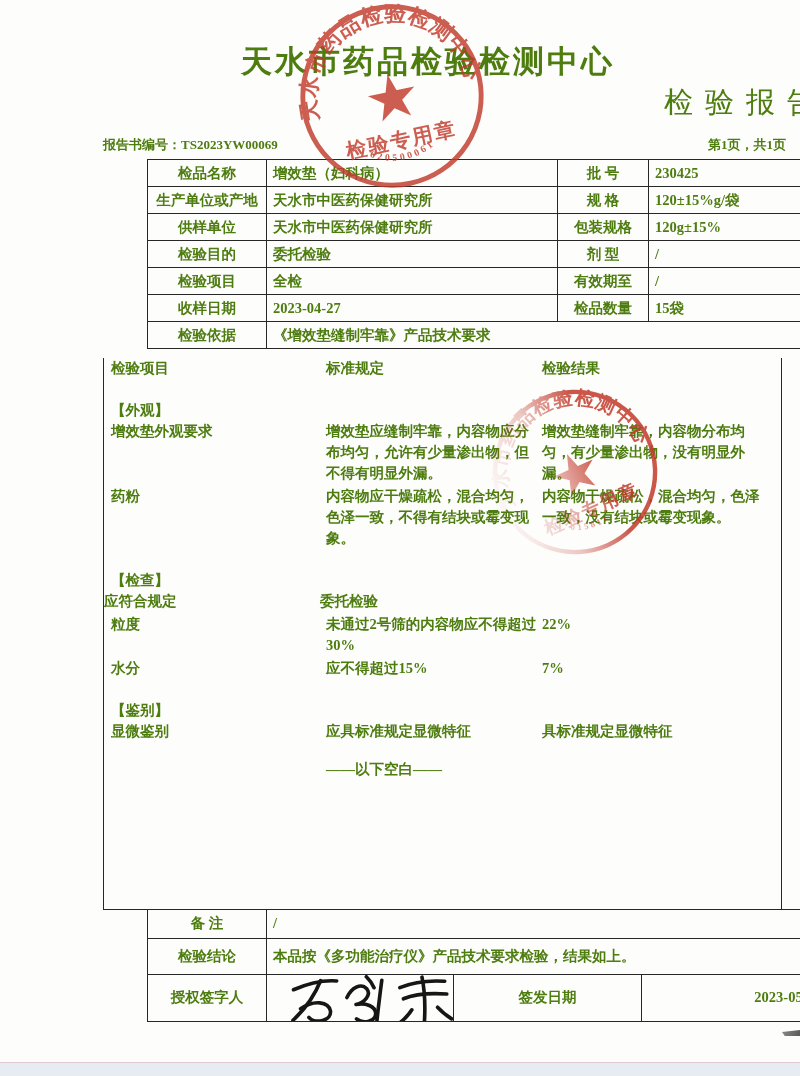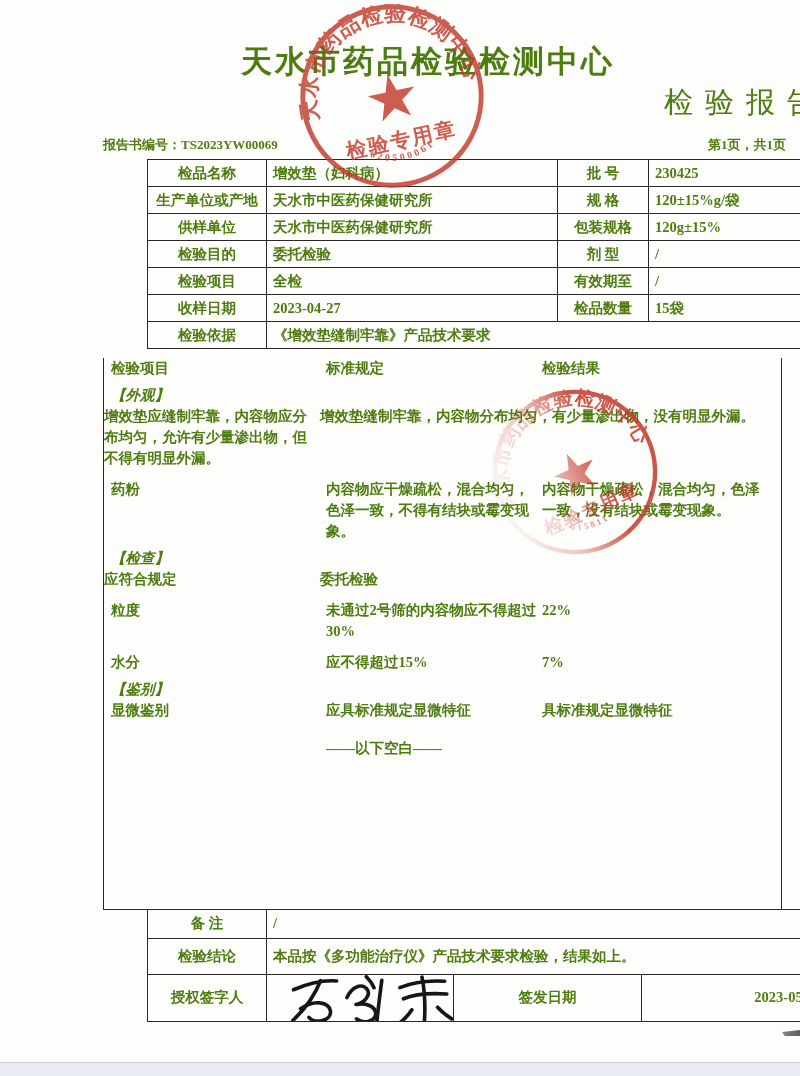--- a/index.html
+++ b/index.html
@@ -25,22 +25,22 @@
   .c-l1{width:114px}.c-v1{width:278px}.c-l2{width:86px}.c-v2{width:196px}
   
   .results-box{margin-left:75px;width:679px;height:552px;border:1.5px solid #272727;
     border-top:none;position:relative;z-index:2;box-sizing:border-box;
     font-size:14.5px;line-height:21px;}
   .rrow{display:flex;align-items:flex-start;}
   .rc1{width:222px;padding-left:7px;box-sizing:border-box;flex-shrink:0;}
   .rc2{width:216px;box-sizing:border-box;flex-shrink:0;}
   .rc3{flex:1;padding-right:8px;box-sizing:border-box;}
   .rhead{font-weight:700;margin-top:9px;}
-  .rsec{padding-left:7px;margin-top:6px;font-style:italic;}
-  .rrow.gap{margin-top:10px;}
+  .rsec{padding-left:7px;margin-top:21px;}
+  .rrow.gap{margin-top:2px;}
   .endmark{margin-top:17px;margin-left:222px;}
   
   .bottom-table{margin-top:-1.5px;}
   .row-remark td{height:28px;}
   .row-conclusion td{height:35px;}
   .row-sign td{height:46px;}
   .sign-cell{position:relative;}
   .sig-svg{position:absolute;left:8px;top:-6px;}
   .date-cell{text-align:right;}
   
@@ -118,20 +118,21 @@
 
   <div class="results-box">
     <div class="rrow rhead">
       <div class="rc1">检验项目</div>
       <div class="rc2">标准规定</div>
       <div class="rc3">检验结果</div>
     </div>
 
     <div class="rsec">【外观】</div>
     <div class="rrow">
+      <div class="rc1">增效垫外观要求</div>
       <div class="rc2">增效垫应缝制牢靠，内容物应分布均匀，允许有少量渗出物，但不得有明显外漏。</div>
       <div class="rc3">增效垫缝制牢靠，内容物分布均匀，有少量渗出物，没有明显外漏。</div>
     </div>
     <div class="rrow gap">
       <div class="rc1">药粉</div>
       <div class="rc2">内容物应干燥疏松，混合均匀，色泽一致，不得有结块或霉变现象。</div>
       <div class="rc3">内容物干燥疏松，混合均匀，色泽一致，没有结块或霉变现象。</div>
     </div>
 
     <div class="rsec">【检查】</div>

